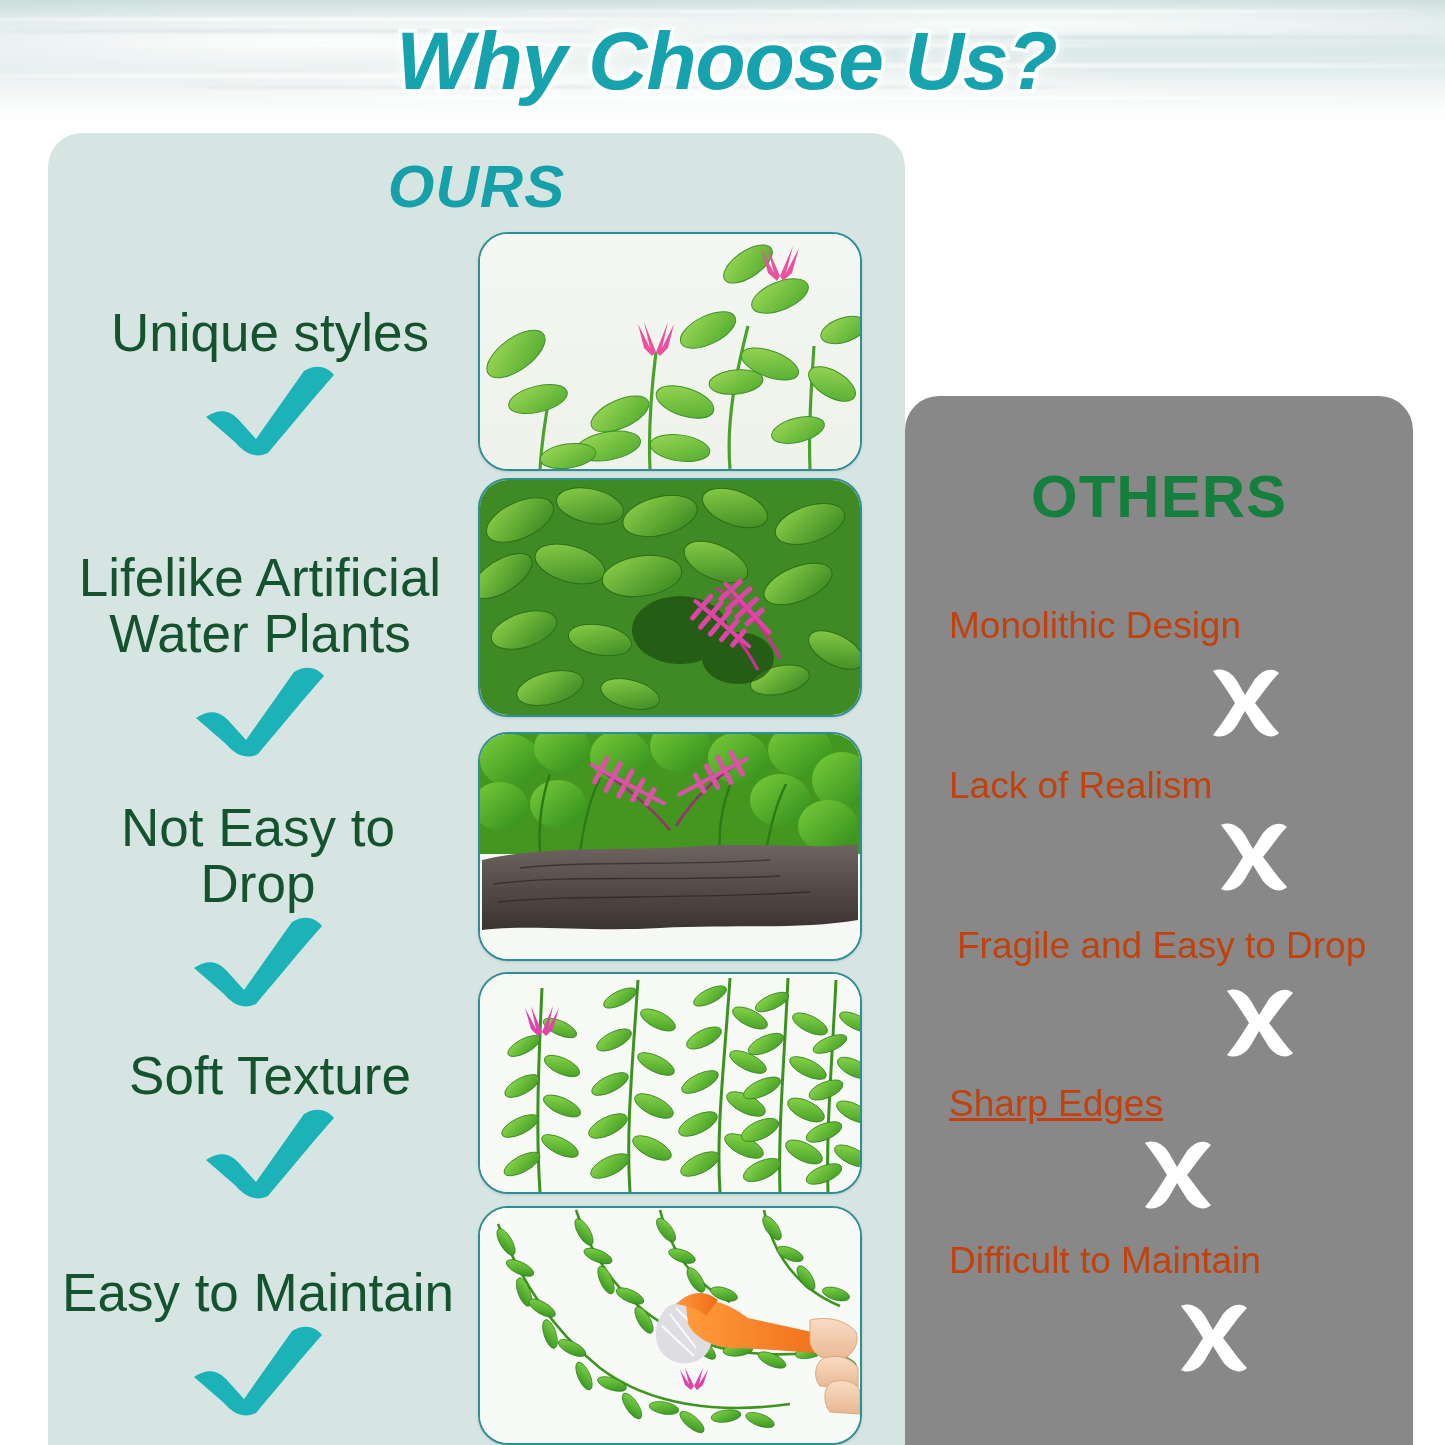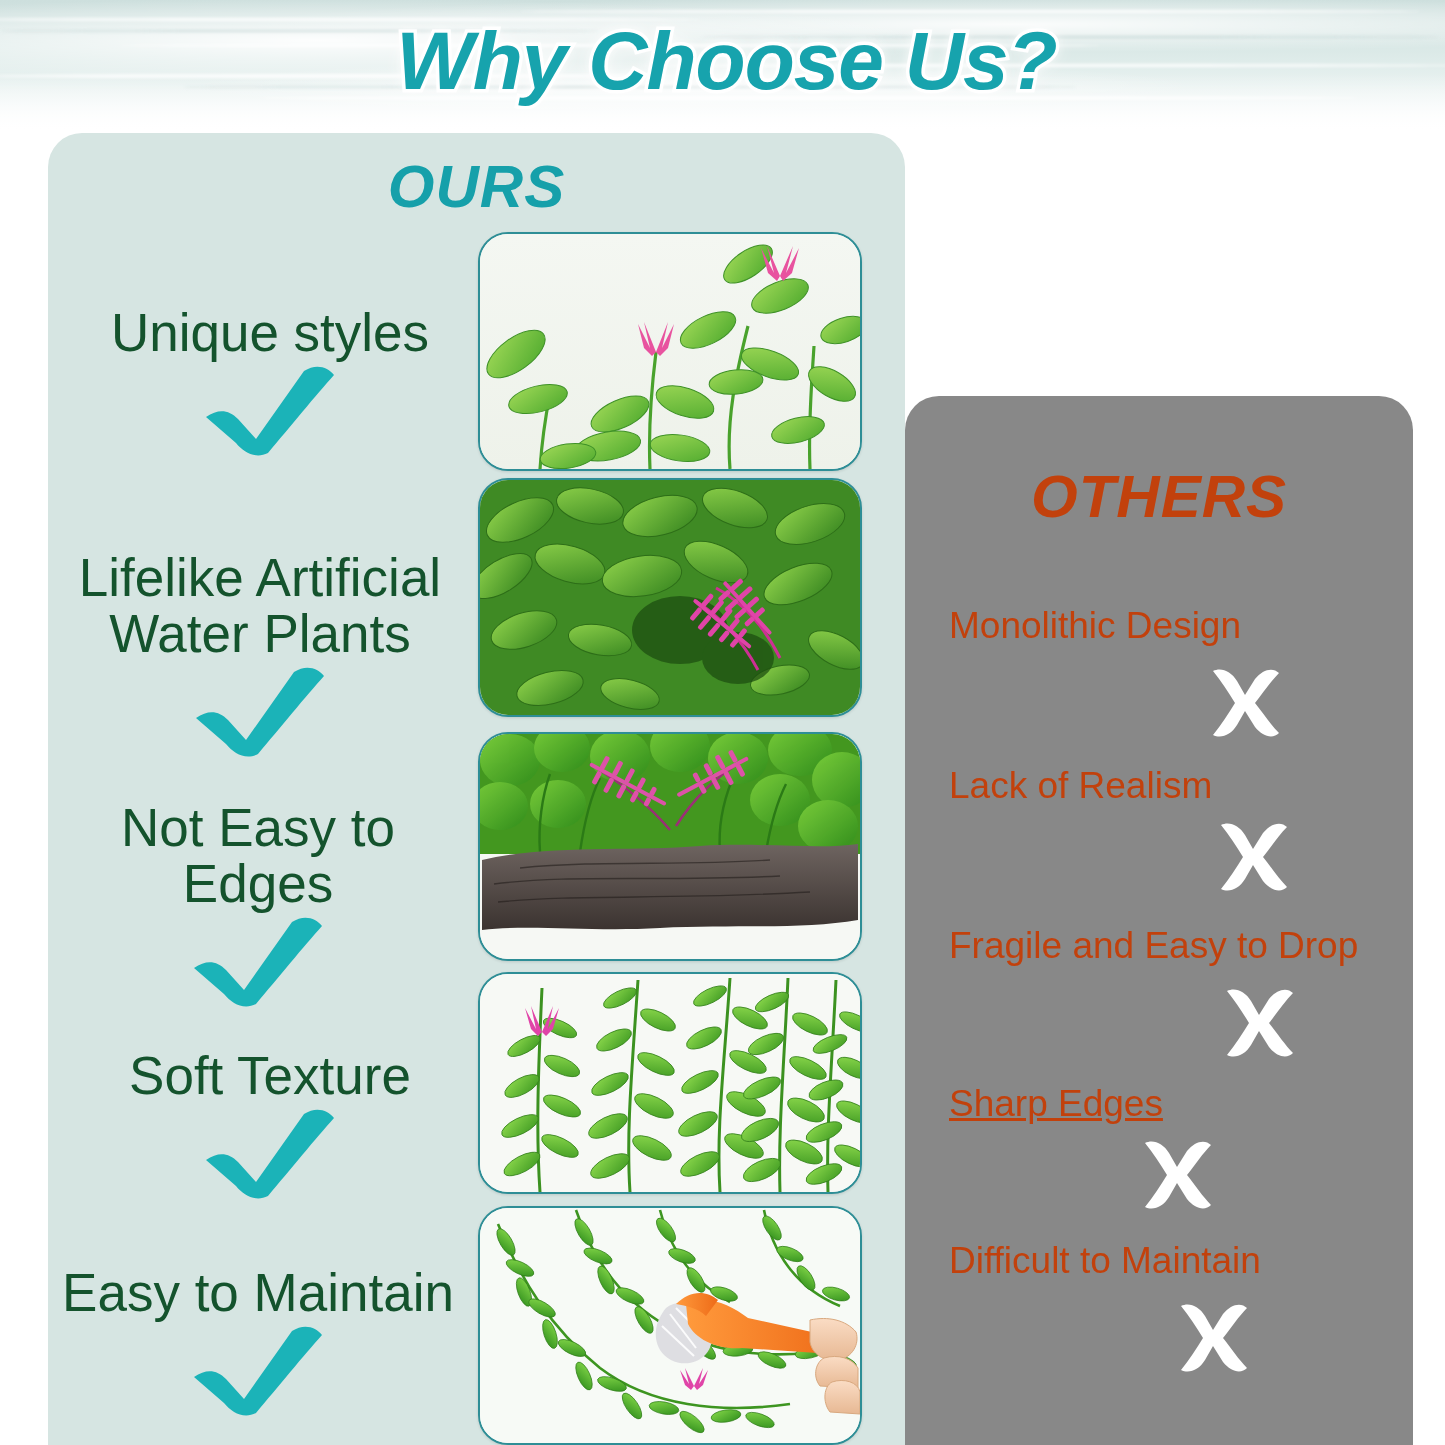--- a/index.html
+++ b/index.html
@@ -47,21 +47,21 @@
     background:#888888;border-radius:34px 34px 0 0;
   }
 
   .ours-head{
     position:absolute;left:48px;top:152px;width:857px;text-align:center;
     font-size:60px;font-weight:bold;font-style:italic;color:#16a0aa;
     letter-spacing:1px;
   }
   .others-head{
     position:absolute;left:905px;top:462px;width:508px;text-align:center;
-    font-size:60px;font-weight:bold;font-style:italic;color:#c2410c;
+    font-size:60px;font-weight:bold;color:#15803d;
     letter-spacing:1px;
   }
 
   
   .feat{position:absolute;width:400px;text-align:center;}
   .feat .flabel{
     font-size:53px;color:#14532d;line-height:1.06;white-space:pre-line;
   }
   .check{display:block;margin:4px auto 0;}
 
@@ -456,21 +456,21 @@
 
   <div class="feat" style="left:60px;top:550px;">
     <div class="flabel">Lifelike Artificial
 Water Plants</div>
     <svg class="check" width="140" height="92" viewBox="0 0 140 92">
       <path d="M6 52 C18 44 28 44 38 54 L56 74 L104 6 C116 -2 128 2 134 10 C116 30 90 62 68 88 C56 94 44 88 36 78 Z" fill="#1bb3b8"></path>
     </svg>
   </div>
 
   <div class="feat" style="left:58px;top:800px;">
-    <div class="flabel">Not Easy to Edges</div>
+    <div class="flabel">Not Easy to Drop</div>
     <svg class="check" width="140" height="92" viewBox="0 0 140 92">
       <path d="M6 52 C18 44 28 44 38 54 L56 74 L104 6 C116 -2 128 2 134 10 C116 30 90 62 68 88 C56 94 44 88 36 78 Z" fill="#1bb3b8"></path>
     </svg>
   </div>
 
   <div class="feat" style="left:70px;top:1048px;">
     <div class="flabel">Soft Texture</div>
     <svg class="check" width="140" height="92" viewBox="0 0 140 92">
       <path d="M6 52 C18 44 28 44 38 54 L56 74 L104 6 C116 -2 128 2 134 10 C116 30 90 62 68 88 C56 94 44 88 36 78 Z" fill="#1bb3b8"></path>
     </svg>
@@ -491,21 +491,21 @@
   </div>
 
   <div class="orow" style="left:905px;top:765px;width:508px;height:140px;">
     <div class="olabel" style="left:44px;top:0;">Lack of Realism</div>
     <svg class="xmark" style="left:308px;top:52px;" width="80" height="80" viewBox="0 0 80 80">
       <path d="M8 8 C16 4 26 8 32 18 L40 32 L50 16 C58 6 68 4 74 10 C66 18 58 30 50 40 C58 50 66 62 74 70 C68 76 58 74 50 64 L40 48 L32 62 C26 72 16 76 8 72 C16 62 24 50 30 40 C24 30 16 18 8 8 Z" fill="#ffffff"></path>
     </svg>
   </div>
 
   <div class="orow" style="left:905px;top:925px;width:508px;height:140px;">
-    <div class="olabel" style="left:44px;top:0;">Fragile and Easy to Drop</div>
+    <div class="olabel" style="left:52px;top:0;">Fragile and Easy to Drop</div>
     <svg class="xmark" style="left:314px;top:58px;" width="80" height="80" viewBox="0 0 80 80">
       <path d="M8 8 C16 4 26 8 32 18 L40 32 L50 16 C58 6 68 4 74 10 C66 18 58 30 50 40 C58 50 66 62 74 70 C68 76 58 74 50 64 L40 48 L32 62 C26 72 16 76 8 72 C16 62 24 50 30 40 C24 30 16 18 8 8 Z" fill="#ffffff"></path>
     </svg>
   </div>
 
   <div class="orow" style="left:905px;top:1083px;width:508px;height:140px;">
     <div class="olabel" style="left:44px;top:0;text-decoration:underline;">Sharp Edges</div>
     <svg class="xmark" style="left:232px;top:52px;" width="80" height="80" viewBox="0 0 80 80">
       <path d="M8 8 C16 4 26 8 32 18 L40 32 L50 16 C58 6 68 4 74 10 C66 18 58 30 50 40 C58 50 66 62 74 70 C68 76 58 74 50 64 L40 48 L32 62 C26 72 16 76 8 72 C16 62 24 50 30 40 C24 30 16 18 8 8 Z" fill="#ffffff"></path>
     </svg>

